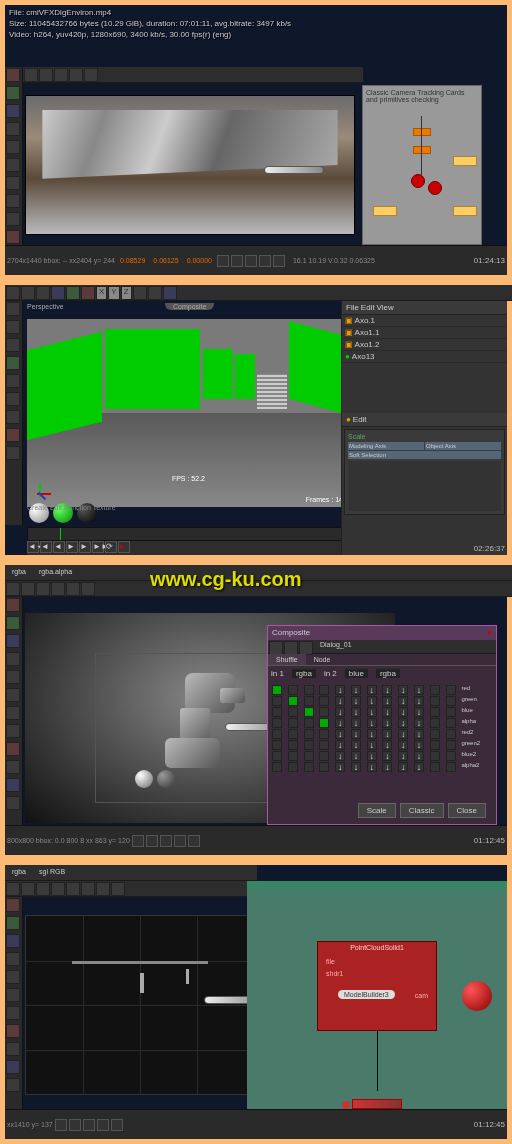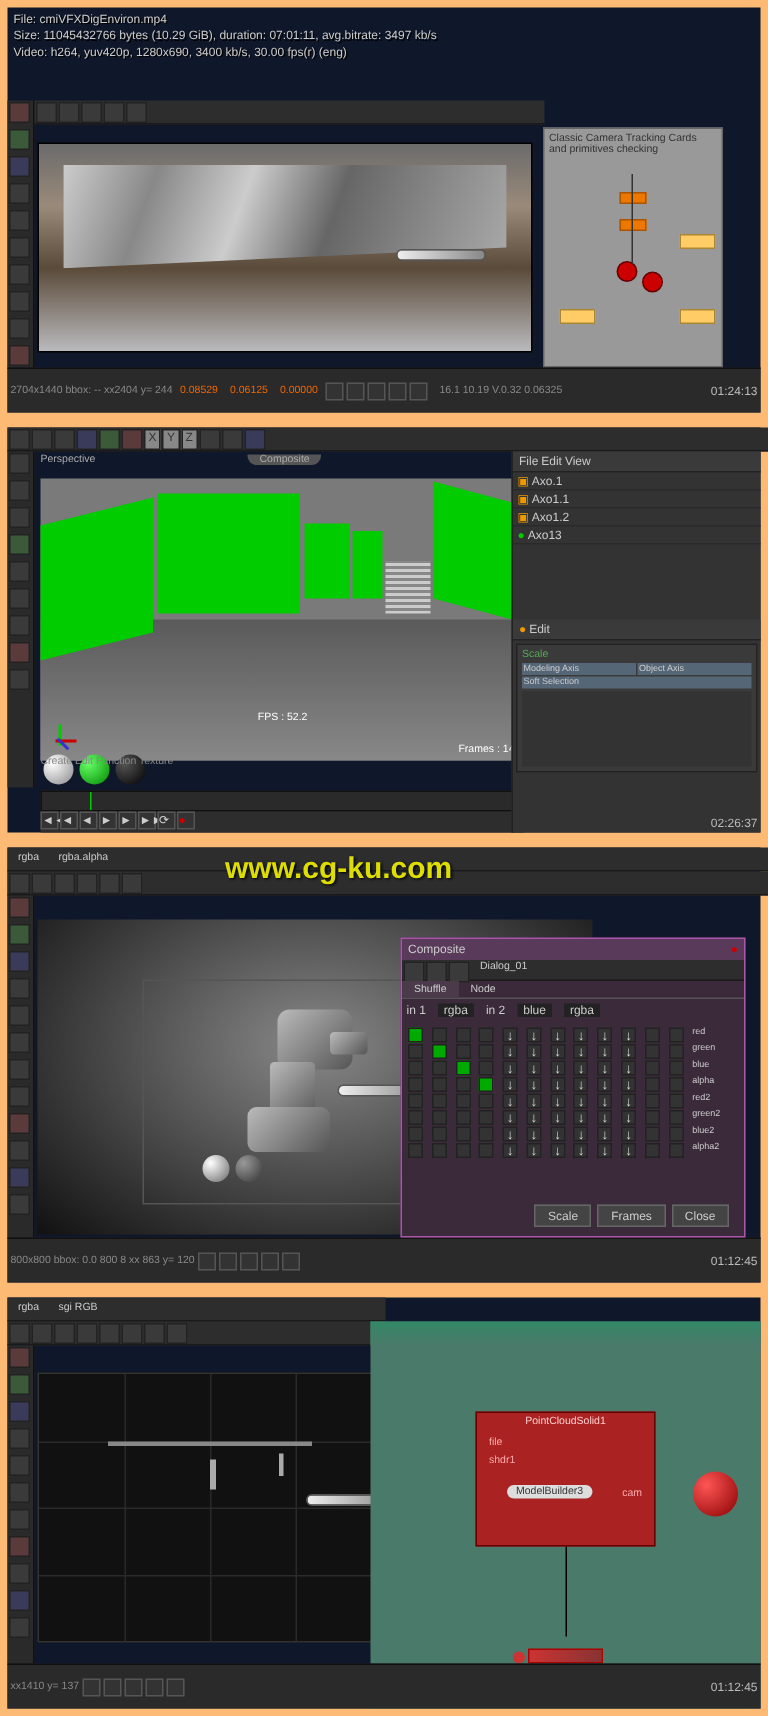--- a/index.html
+++ b/index.html
@@ -481,21 +481,21 @@
         </div>
         <div class="shcell">
           <span class="arrow">↓</span>
         </div>
         <div class="shcell"></div>
         <div class="shcell"></div>
         <div style="grid-column:span 2;font-size:6px">alpha2</div>
     </div>
     <div class="dlgfooter">
       <div class="dlgbtn">Scale</div>
-      <div class="dlgbtn">Frames</div>
+      <div class="dlgbtn">Classic</div>
       <div class="dlgbtn">Close</div>
     </div>
   </div>
   <div class="bottombar">
     <span style="color:#888;font-size:7px">800x800 bbox: 0.0 800 8  xx 863 y= 120</span>
     <div class="playbtn"></div>
     <div class="playbtn"></div>
     <div class="playbtn"></div>
     <div class="playbtn"></div>
     <div class="playbtn"></div>

